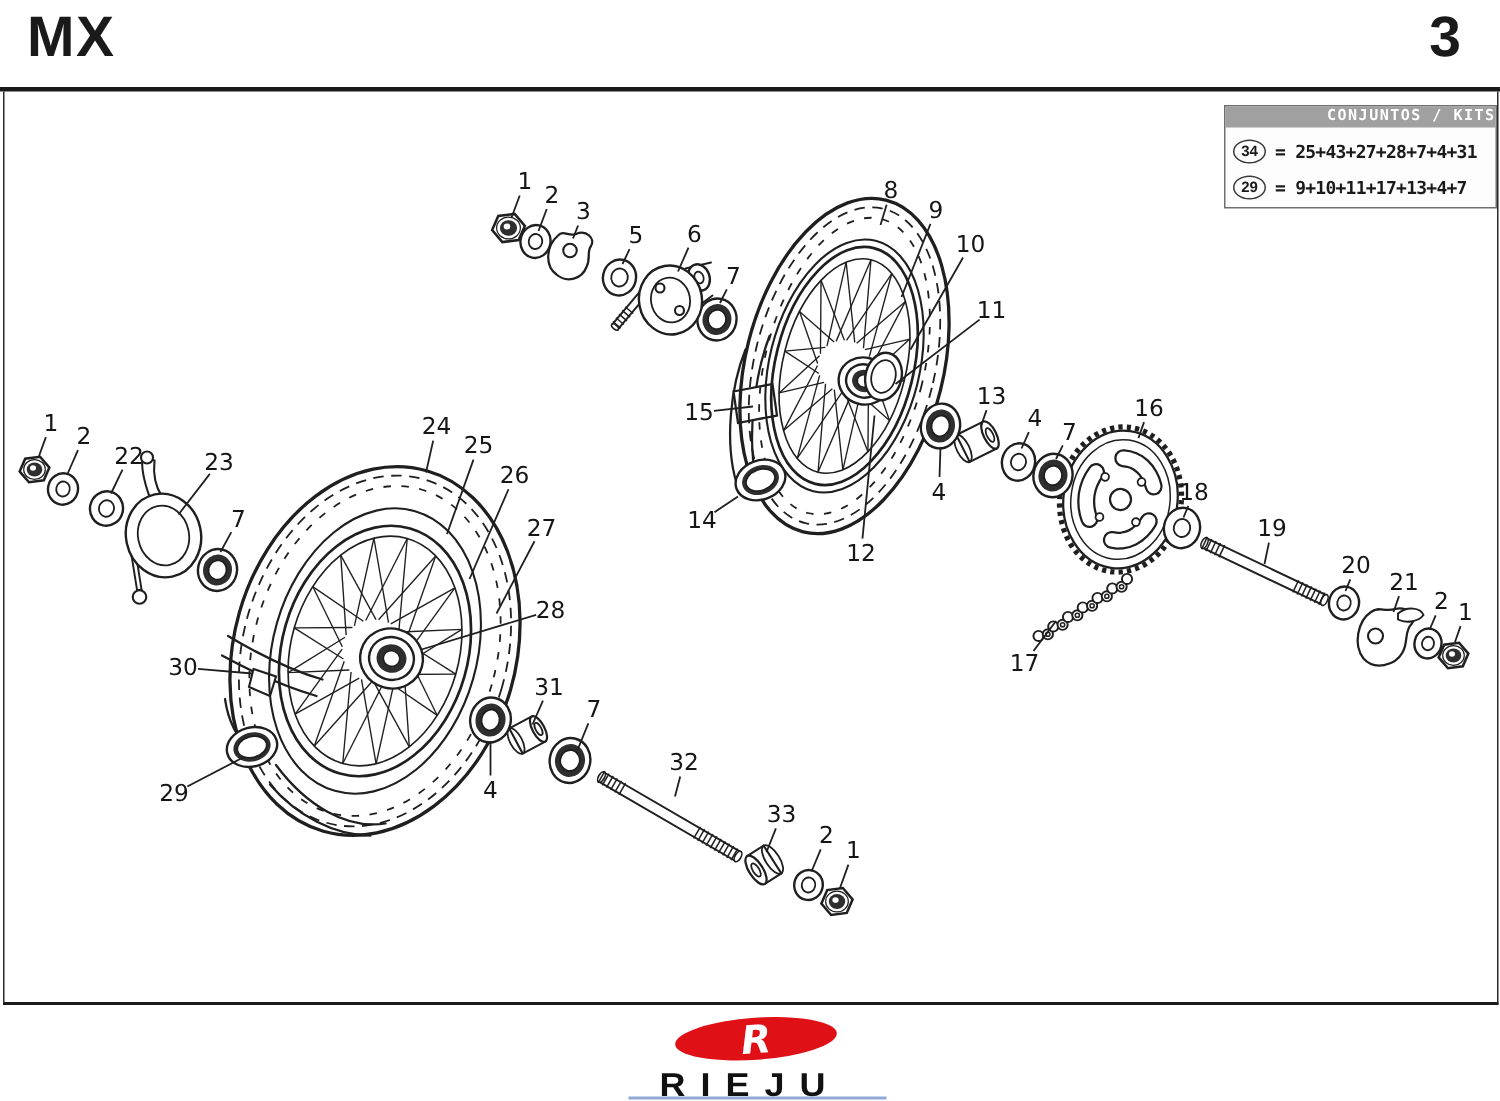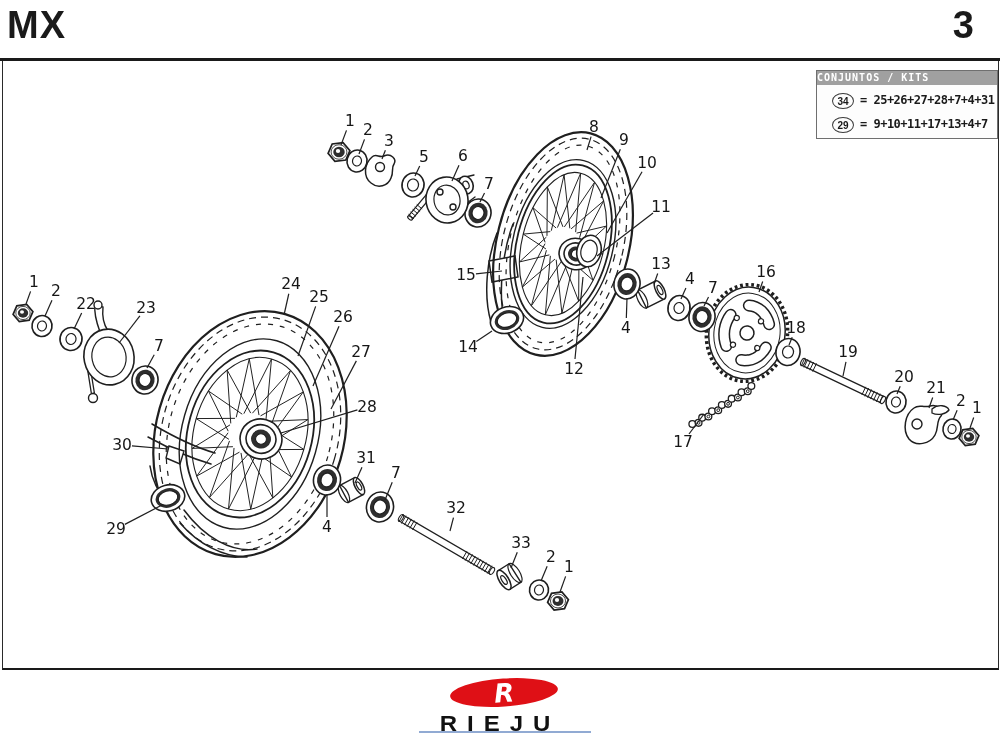--- a/index.html
+++ b/index.html
@@ -1,26 +1,26 @@
 <!DOCTYPE html>
 <html><head>
 <meta charset="utf-8">
 <style>
   html,body{margin:0;padding:0;background:#e8e8e8;}
   .page{position:relative;width:1000px;height:734px;background:#ffffff;overflow:hidden;
         font-family:"Liberation Sans",sans-serif;color:#1a1a1a;}
-  .hdr-title{position:absolute;left:7px;top:4px;font-size:38px;font-weight:700;letter-spacing:1px;}
+  .hdr-title{position:absolute;left:18px;top:4px;font-size:38px;font-weight:700;letter-spacing:1px;}
   .hdr-page{position:absolute;right:26px;top:4px;font-size:38px;font-weight:700;}
   .rule-top{position:absolute;left:0;top:58px;width:1000px;height:3px;background:#1a1a1a;}
   .frame{position:absolute;left:2px;top:61px;width:995px;height:607px;
          border-left:1.5px solid #2a2a2a;border-right:1.5px solid #2a2a2a;border-bottom:2px solid #1a1a1a;}
   .kits{position:absolute;left:816px;top:70px;width:180px;height:67px;border:1.3px solid #6f6f6f;background:#fdfdfd;}
   .kits-hdr{height:14px;background:#a0a0a0;color:#ffffff;font-family:"DejaVu Sans Mono",monospace;
-            font-weight:700;font-size:10px;line-height:14px;text-align:left;letter-spacing:1px;}
-  .kit-row{display:flex;align-items:flex-start;gap:6px;margin:8px 0 0 15px;}
+            font-weight:700;font-size:10px;line-height:14px;text-align:right;letter-spacing:1px;}
+  .kit-row{display:flex;align-items:center;gap:6px;margin:8px 0 0 5px;}
   .kit-id{display:inline-flex;align-items:center;justify-content:center;width:20px;height:14px;
           border:1.2px solid #3a3a3a;border-radius:50%;font-size:10px;font-weight:700;flex:0 0 auto;}
   .kit-formula{font-family:"DejaVu Sans Mono",monospace;font-weight:700;font-size:12px;white-space:nowrap;letter-spacing:-0.5px;}
   #diagram{position:absolute;left:0;top:0;}
   .logo-wrap{position:absolute;left:0;top:670px;width:1000px;height:64px;text-align:center;}
   .logo-oval{position:absolute;left:448px;top:7px;width:112px;height:31px;}
   .brand{position:absolute;left:0;top:40px;width:1000px;font-weight:900;font-size:24px;letter-spacing:10px;
          transform:scaleY(0.92);color:#111;}
   .brand-underline{position:absolute;left:419px;top:61px;width:172px;height:2px;background:#6c8dc4;opacity:0.75;}
 </style>
@@ -31,21 +31,21 @@
 
   <div class="hdr-title">MX</div>
   <div class="hdr-page">3</div>
   <div class="rule-top"></div>
   <div class="frame"></div>
 
   <div class="kits">
     <div class="kits-hdr">CONJUNTOS / KITS</div>
     <div class="kit-row">
       <span class="kit-id">34</span>
-      <span class="kit-formula">= 25+26+27+28+7+4+31</span>
+      <span class="kit-formula">= 25+43+27+28+7+4+31</span>
     </div>
     <div class="kit-row">
       <span class="kit-id">29</span>
       <span class="kit-formula">= 9+10+11+17+13+4+7</span>
     </div>
   </div>
 
   <svg id="diagram" width="1000" height="734" viewBox="0 0 1000 734">
       <path d="M497,233 C487,258 483,295 491,322" fill="none" stroke="#1f1f1f" stroke-width="1.5" stroke-linecap="round"></path>
       <path d="M513,224 C503,250 498,292 504,318" fill="none" stroke="#1f1f1f" stroke-width="1.5" stroke-linecap="round"></path>

